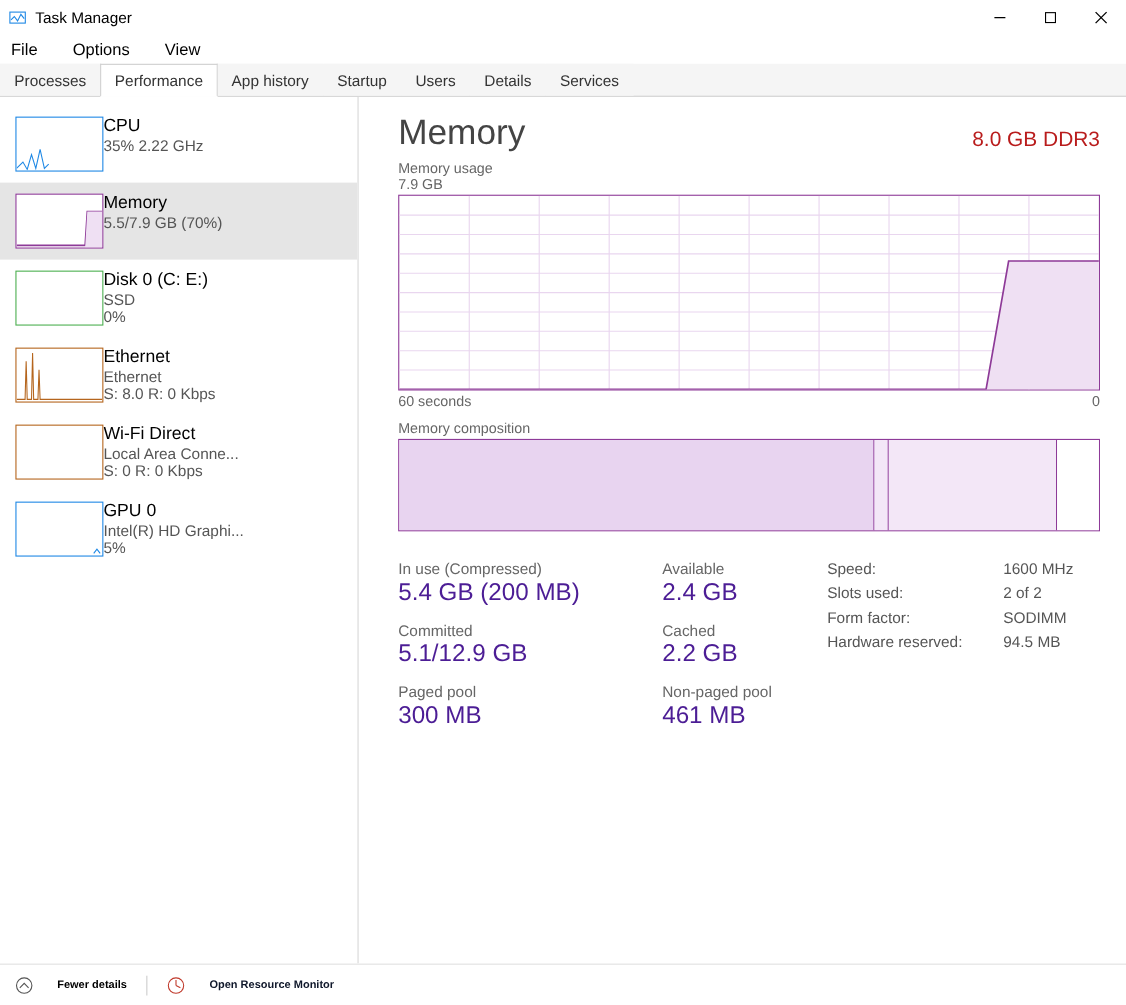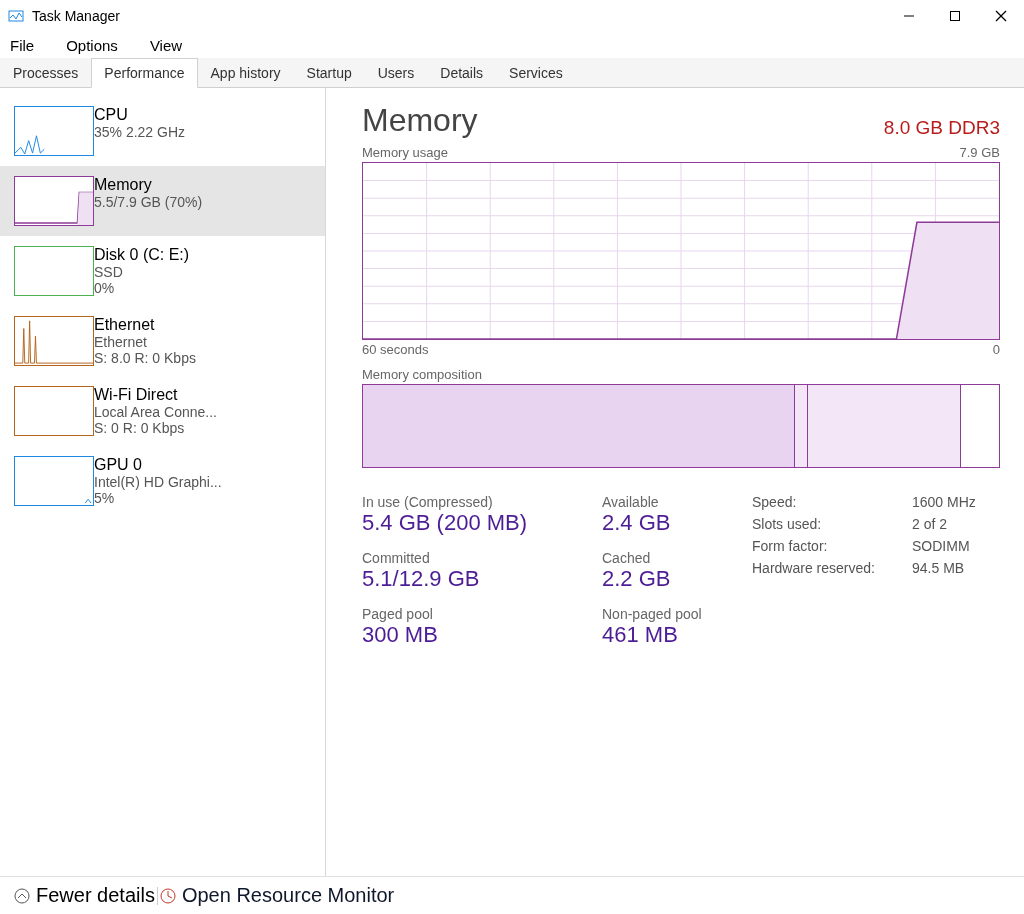--- a/index.html
+++ b/index.html
@@ -139,20 +139,21 @@
     font-size: 19px;
     color: #b91c1c;
   }
 
   .chart-label-row {
     display: flex;
     justify-content: space-between;
     font-size: 13px;
     color: #666;
     margin-top: 6px;
+    flex-direction: column;
   }
   .chart-axis-row {
     display: flex;
     justify-content: space-between;
     font-size: 13px;
     color: #666;
     margin-top: 2px;
   }
 
   .usage-chart {
@@ -209,22 +210,23 @@
     color: #555;
   }
 
   
   .footer {
     border-top: 1px solid #e0e0e0;
     height: 38px;
     display: flex;
     align-items: center;
     padding: 0 14px;
-    gap: 2px;
-    font-size: 20px;
+    gap: 18px;
+    font-size: 10px;
+    font-weight: bold;
   }
   .footer .divider {
     width: 1px; height: 18px; background: #ccc;
   }
   .footer .link { color: #0f172a; }
   .fewer-icon, .resmon-icon {
     width: 16px; height: 16px;
     display: inline-flex; align-items:center; justify-content:center;
     margin-right: 4px;
   }

